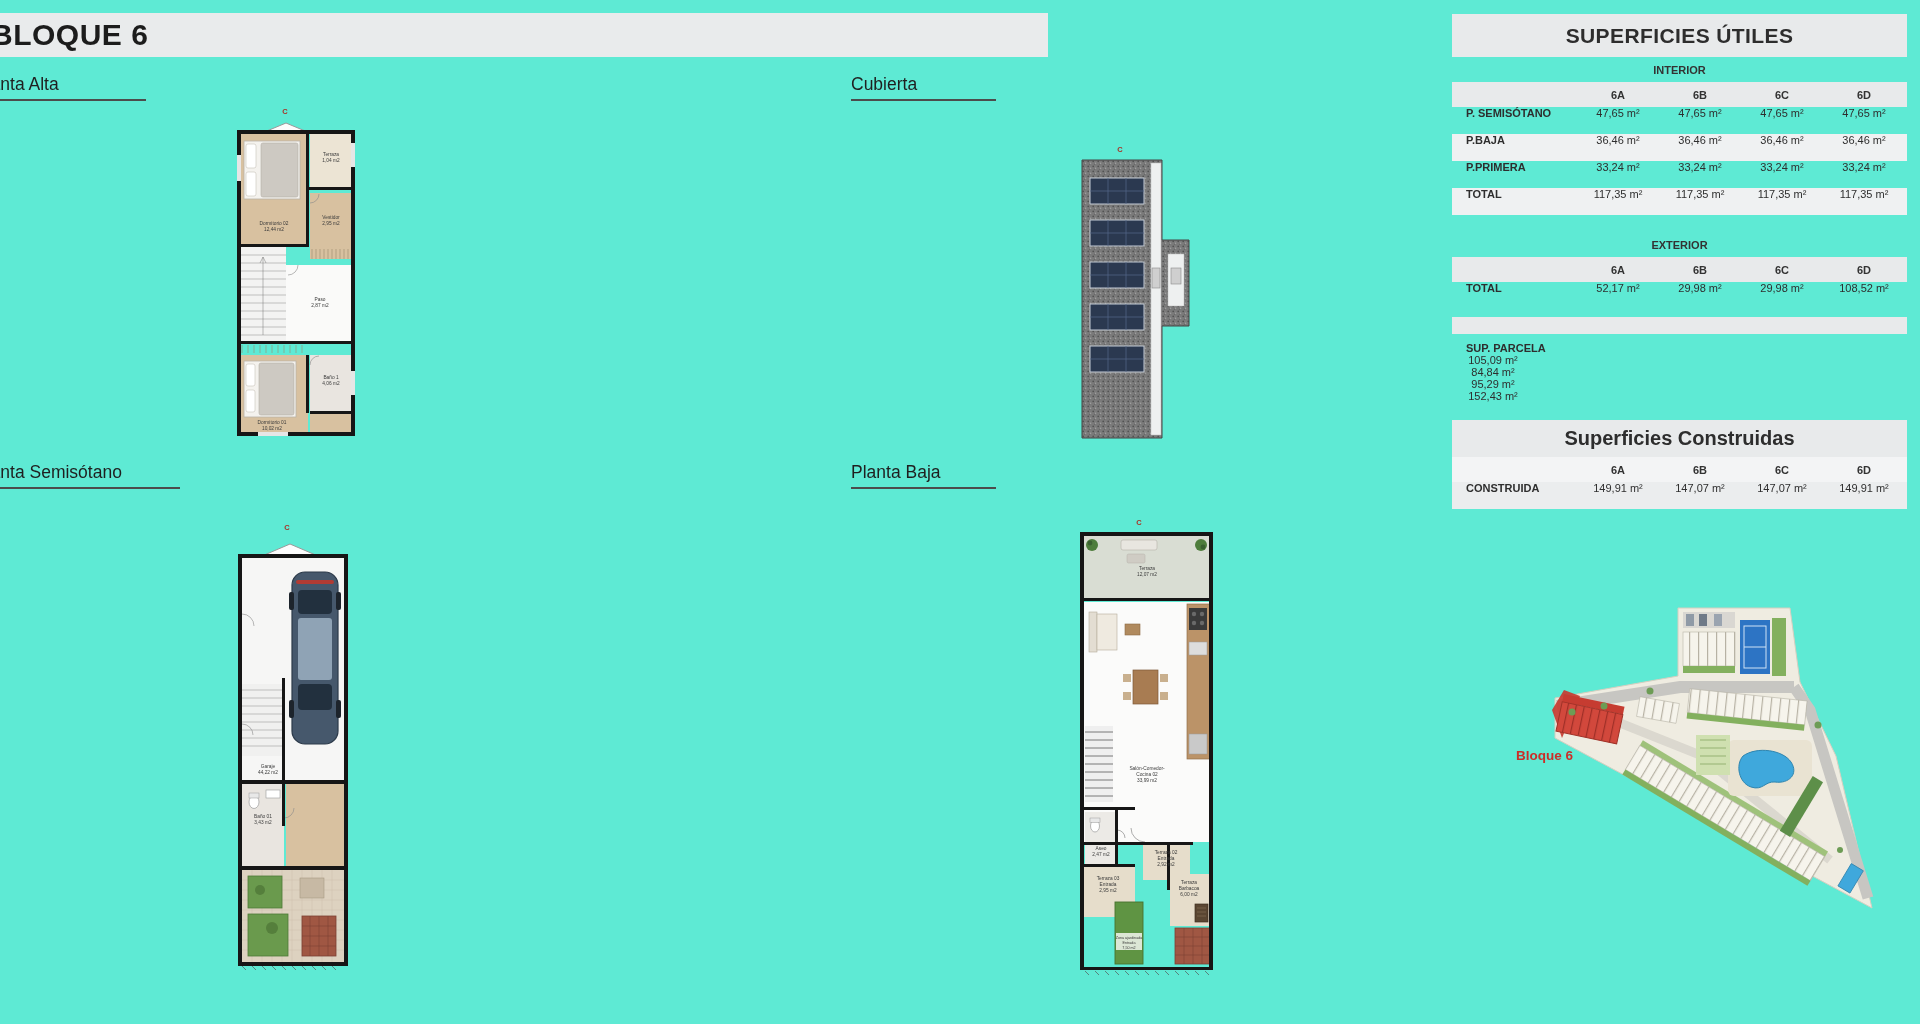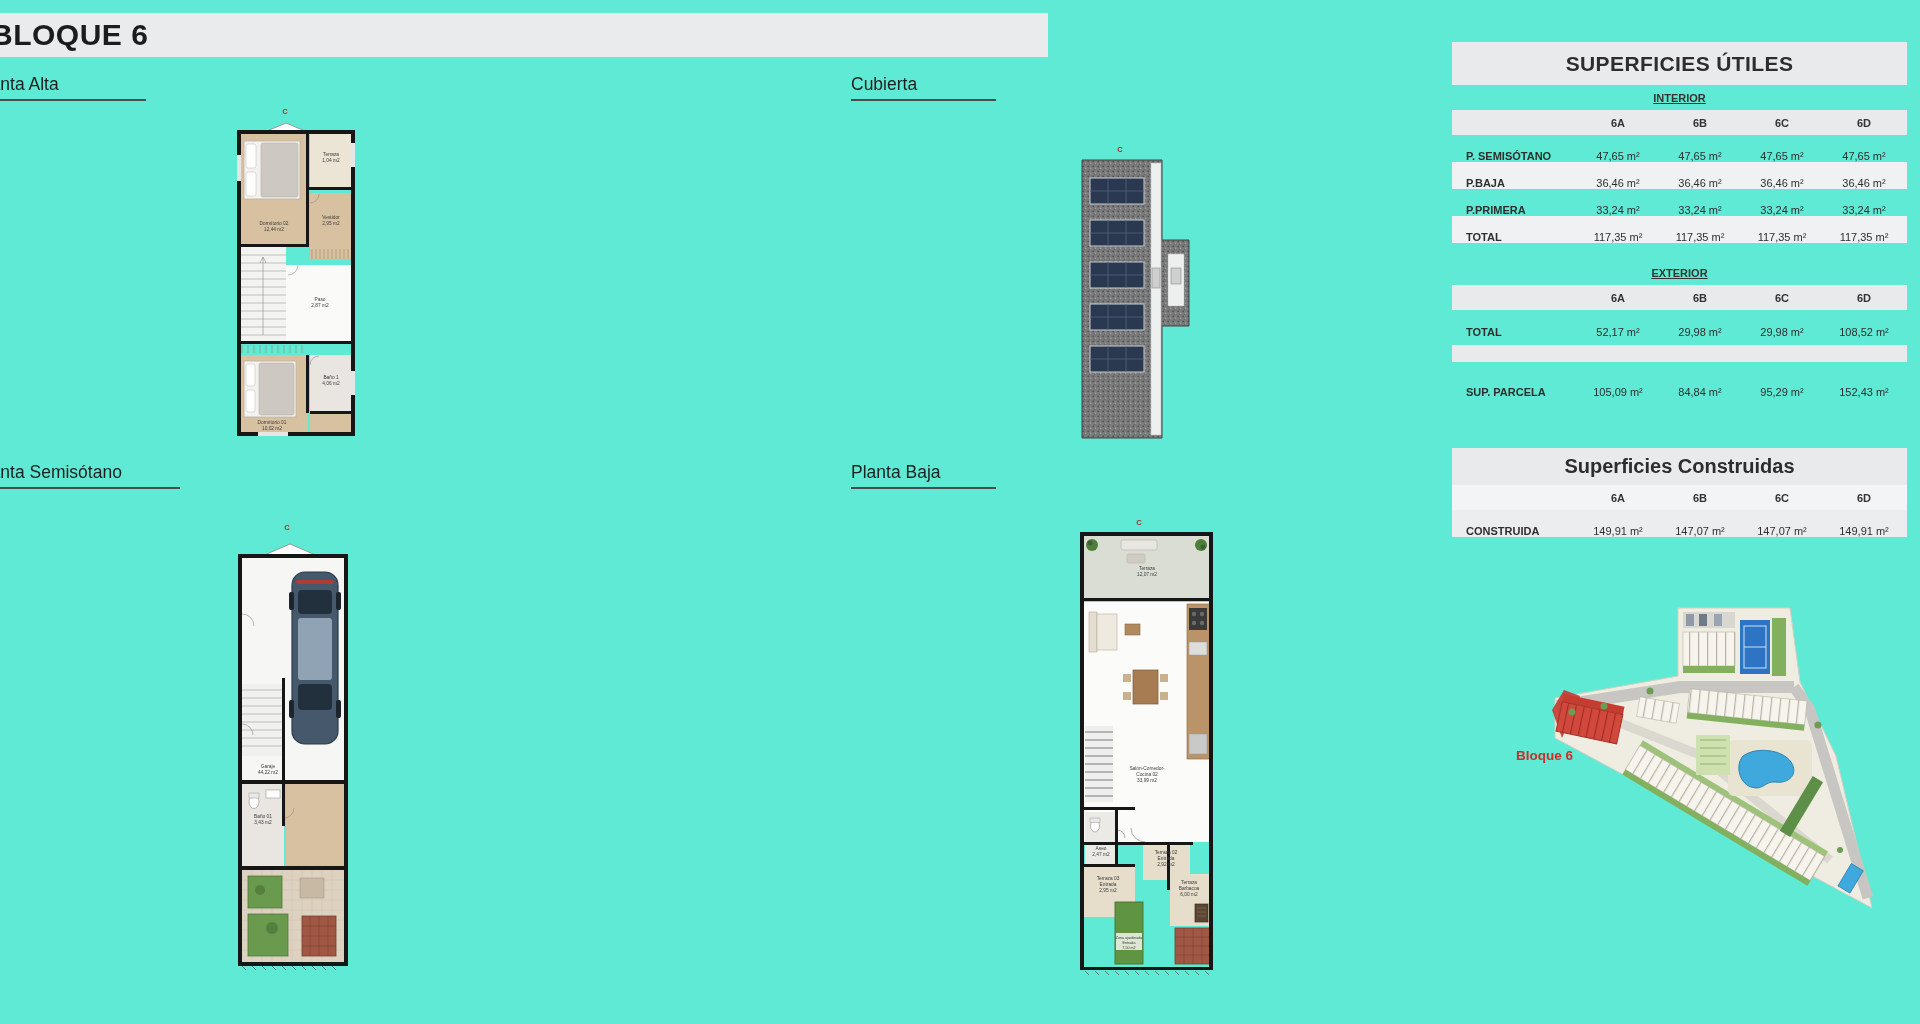--- a/index.html
+++ b/index.html
@@ -10,36 +10,36 @@
   
   #titlebar { left:0; top:13px; width:1048px; height:44px; background:#e9ebec; }
   #title-text { position:absolute; left:-9px; top:0; line-height:44px; font-size:30px;
                 font-weight:700; color:#1c1c1c; letter-spacing:.5px; white-space:nowrap; }
 
   
   .sec-h { position:absolute; font-size:17.5px; color:#1f1f1f; white-space:nowrap; }
   .sec-u { position:absolute; height:2px; background:#4c4c4c; }
 
   
-  .tbl { position:absolute; width:455px; color:#2e2e2e;margin-top:28px; }
+  .tbl { position:absolute; width:455px; color:#2e2e2e; }
   .band { background:#e8eaeb; display:flex; align-items:center; justify-content:center; }
   .tbl-title { height:43px; font-size:21px; font-weight:700; color:#2d2d2d; letter-spacing:.4px; }
   .tbl-title2 { height:37px; font-size:20px; font-weight:700; color:#2d2d2d; }
   .sec-row { height:25px; display:flex; align-items:center; justify-content:center;
-             font-size:11px; font-weight:700; color:#333;text-decoration:underline; }
+             font-size:11px; font-weight:700; color:#333; }
   .cols { height:25px; display:flex; align-items:center; font-size:11px; font-weight:700;
           color:#333; background:#e8eaeb; }
   .cols.lt { background:#f3f4f5; }
   .lab { width:125px; padding-left:14px; box-sizing:border-box; font-weight:700; }
   .c { width:82px; text-align:center; }
-  .drow { height:27px; display:flex; align-items:flex-end; font-size:11px; }
+  .drow { height:27px; display:flex; align-items:flex-start; font-size:11px; }
   .drow.alt { background:#eff1f2; }
   .drow.gr { background:#ebedee; }
   .gapband { height:17px; background:#e8eaeb; margin-top:7px; }
-  .sp { margin-top:8px; }
+  .sp { margin-top:8px;flex-direction:column; }
   .exgap { margin-top:17px; }
 
   
   .rl  { font-size:4.8px; fill:#3b3b3b; text-anchor:middle; font-family:"Liberation Sans",sans-serif; }
   .rls { font-size:3.7px; fill:#3b3b3b; text-anchor:middle; font-family:"Liberation Sans",sans-serif; }
   .cmark { font-size:7.5px; fill:#a93226; font-weight:bold; text-anchor:middle;
            font-family:"Liberation Sans",sans-serif; }
   .site-lbl { font-size:13.5px; font-weight:bold; fill:#cc2d28; font-family:"Liberation Sans",sans-serif; }
 </style>
 </head>

